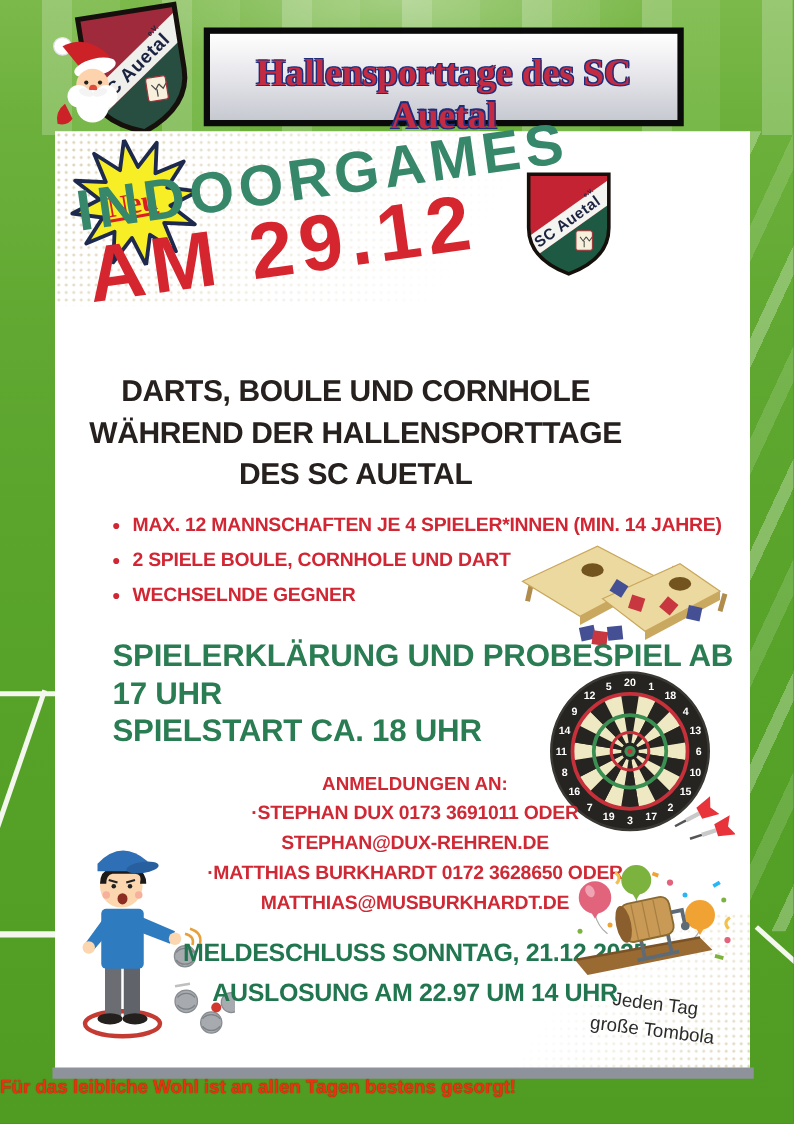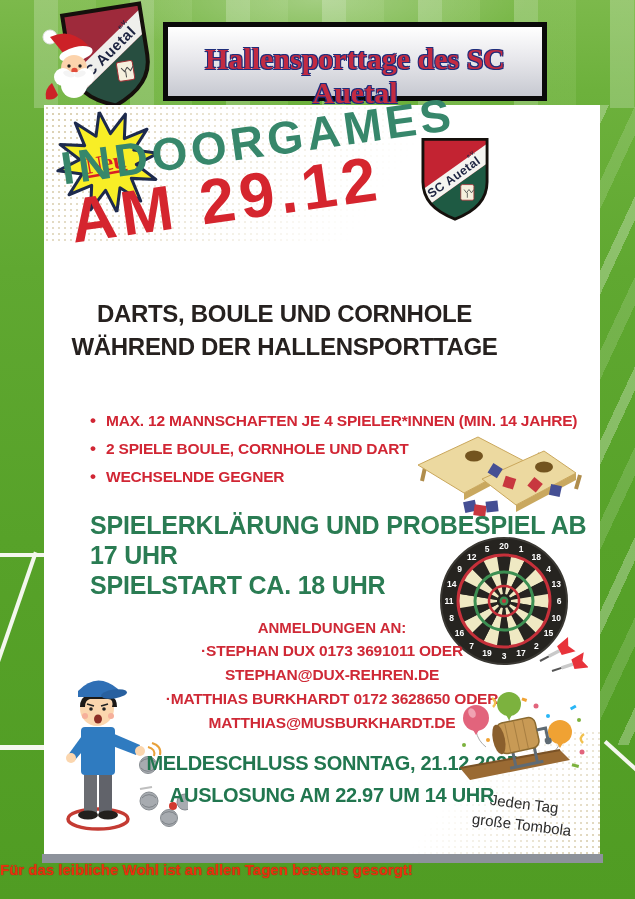--- a/index.html
+++ b/index.html
@@ -149,20 +149,21 @@
           <rect x="52" y="60" width="16" height="19" rx="2" fill="#f6f0dd" stroke="#a23338" stroke-width="1"></rect>
           <path d="M56,66 l3,4 l3,-4 M62,66 l3,4 l3,-4 M60,70 v6" stroke="#4a4a4a" stroke-width="1" fill="none"></path>
         </g>
       </g>
       <path d="M45,102 C18,92 6,77 6,57 L6,5 L84,5 L84,57 C84,77 72,92 45,102 Z" fill="none" stroke="#15100c" stroke-width="3.5"></path>
     </svg>
 
     <div class="intro">
       <div>DARTS, BOULE UND CORNHOLE</div>
       <div>WÄHREND DER HALLENSPORTTAGE</div>
+      <div>DES SC AUETAL</div>
     </div>
 
     <div class="bullets">
       <div class="row">
           <span class="dot">•</span>
           <span>MAX. 12 MANNSCHAFTEN JE 4 SPIELER*INNEN (MIN. 14 JAHRE)</span>
         </div>
       <div class="row">
           <span class="dot">•</span>
           <span>2 SPIELE BOULE, CORNHOLE UND DART</span>

